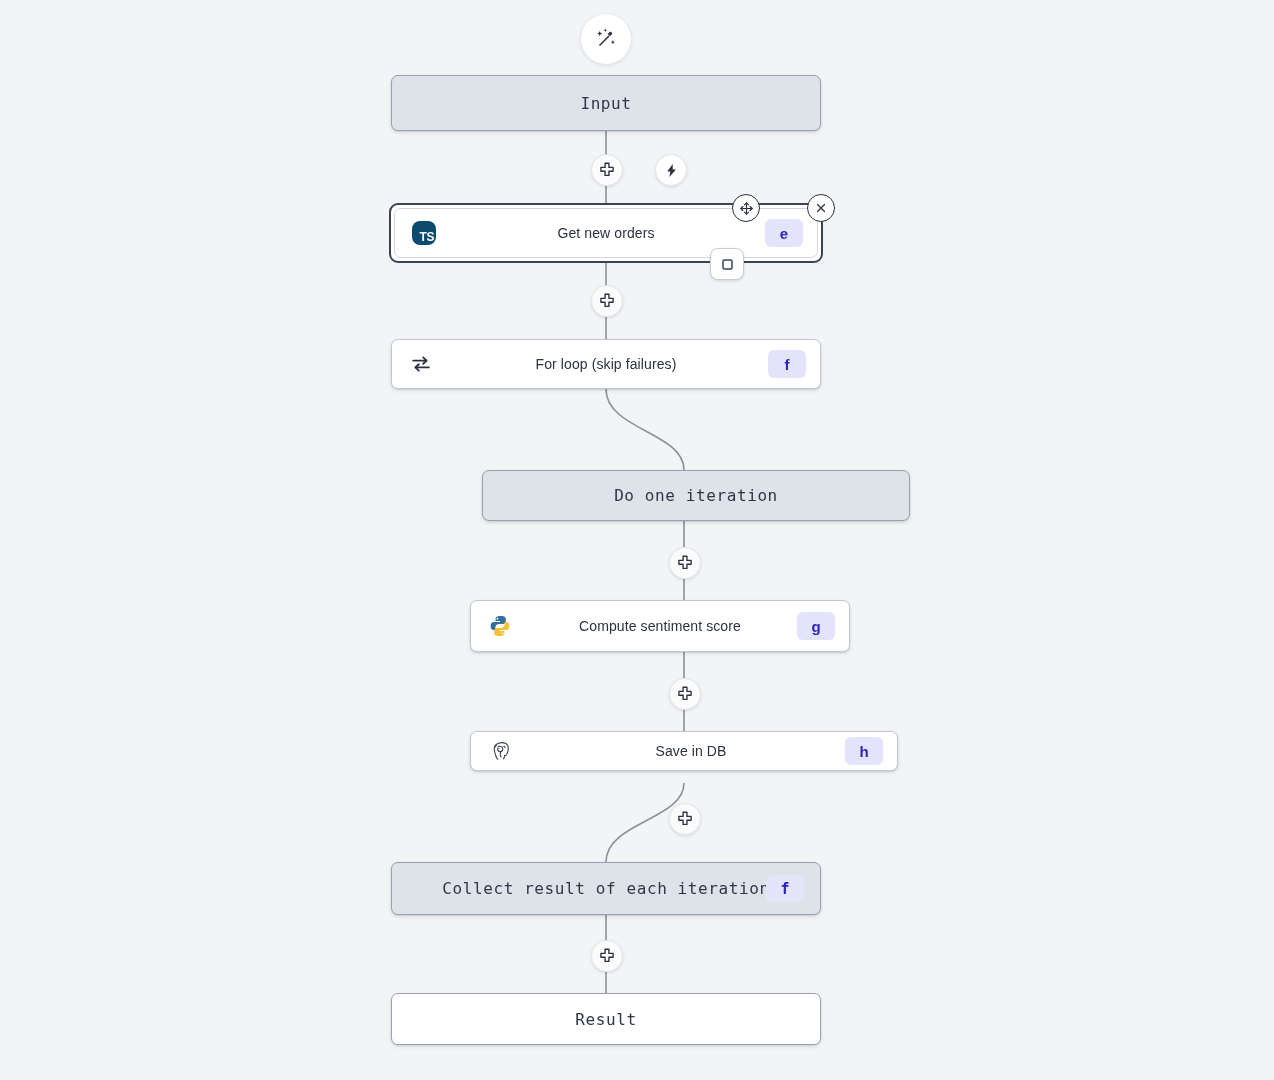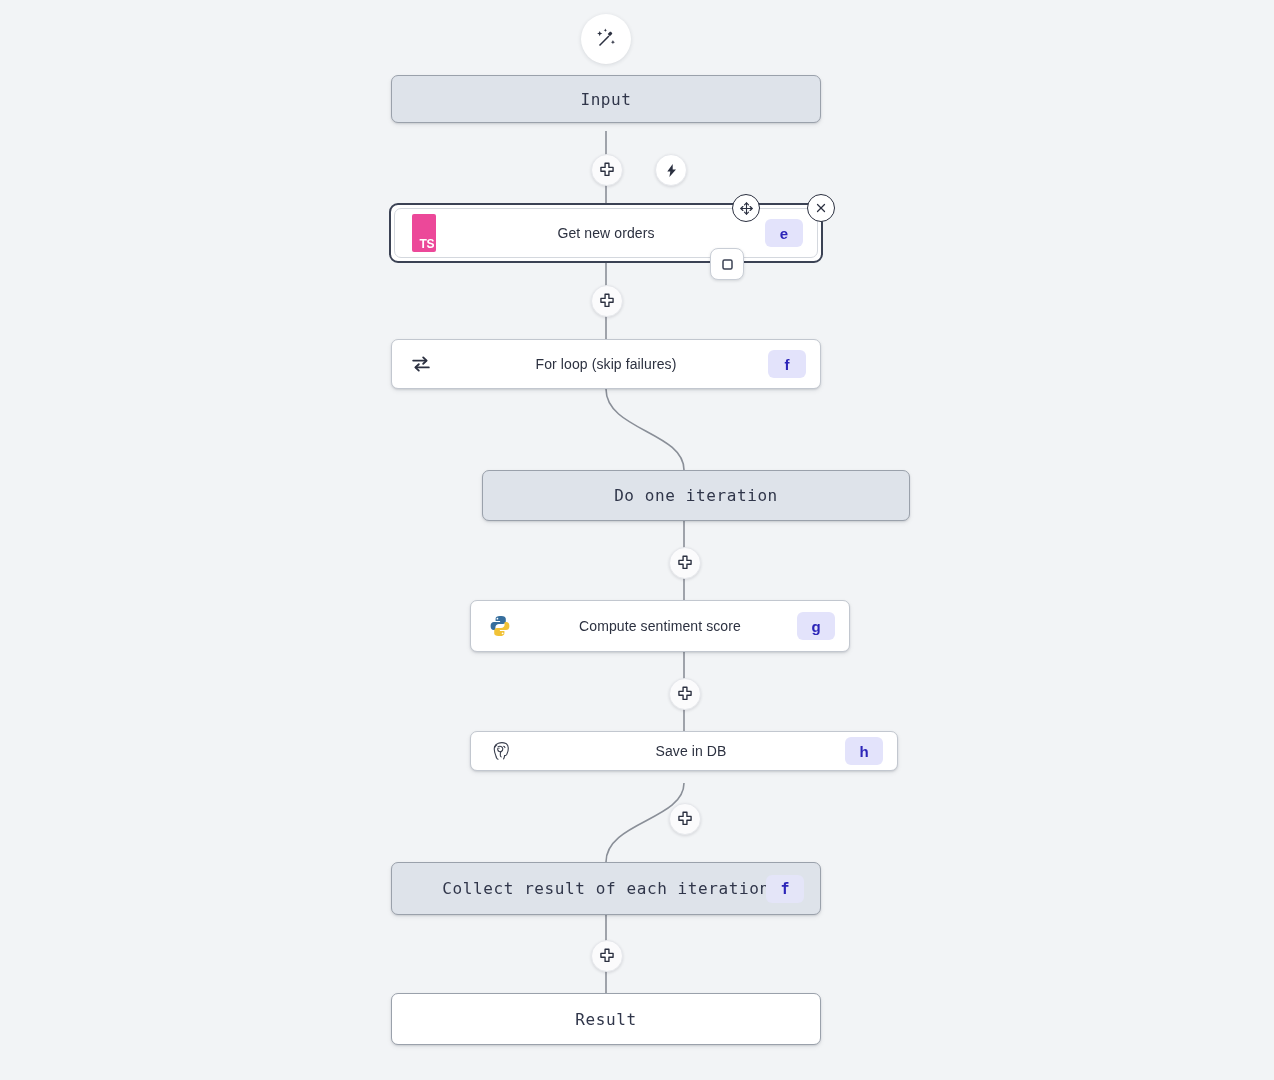--- a/index.html
+++ b/index.html
@@ -175,23 +175,23 @@
     border-radius: 50%;
     background: #ffffff;
     box-shadow: 0 1px 4px rgba(20,25,40,0.12);
     display: flex;
     align-items: center;
     justify-content: center;
   }
 
   .ts-icon {
     width: 24px;
-    height: 38px;
-    border-radius: 2px;
-    background: #ec4899;
+    height: 24px;
+    border-radius: 8px;
+    background: #0c4a6e;
     color: #ffffff;
     font-size: 12px;
     font-weight: bold;
     display: flex;
     align-items: flex-end;
     justify-content: flex-end;
     padding: 0 2px 1px 0;
     box-sizing: border-box;
     font-family: "Liberation Sans", sans-serif;
     letter-spacing: -0.4px;
@@ -215,21 +215,21 @@
   <div class="top-wand" style="left:581px; top:14px;">
     <svg width="26" height="26" viewBox="0 0 24 24">
       <path d="M6.5 18.5 L15.2 9.8 L14.2 8.8 L5.5 17.5 Z" fill="#2b3040"></path>
       <path d="M15.6 9.4 L17.6 7.4 A1 1 0 0 0 17.6 6.4 L16.6 5.4 A1 1 0 0 0 15.6 5.4 L13.6 7.4 Z" fill="#2b3040"></path>
       <path d="M6.2 4.6 l0.7 1.7 1.7 0.7 -1.7 0.7 -0.7 1.7 -0.7 -1.7 -1.7 -0.7 1.7 -0.7 Z" fill="#2b3040"></path>
       <path d="M11.4 2.4 l0.45 1.1 1.1 0.45 -1.1 0.45 -0.45 1.1 -0.45 -1.1 -1.1 -0.45 1.1 -0.45 Z" fill="#2b3040"></path>
       <path d="M18.4 13.0 l0.55 1.35 1.35 0.55 -1.35 0.55 -0.55 1.35 -0.55 -1.35 -1.35 -0.55 1.35 -0.55 Z" fill="#2b3040"></path>
     </svg>
   </div>
 
-  <div class="node frame" style="left:391px; top:75px; width:430px; height:48px;">
+  <div class="node frame" style="left:391px; top:75px; width:430px; height:56px;">
     <span class="node-label mono">Input</span>
   </div>
 
   <div class="circ-btn" style="left:591px; top:154px;">
     <svg width="16" height="16" viewBox="0 0 20 20">
       <path d="M7.6 1.6 h4.8 v5.2 h5.2 v4.8 h-5.2 v5.2 h-4.8 v-5.2 h-5.2 v-4.8 h5.2 Z" fill="#ffffff" stroke="#2b3040" stroke-width="1.7" stroke-linejoin="round"></path>
     </svg>
   </div>
 
   <div class="circ-btn bolt" style="left:655px; top:154px;">

